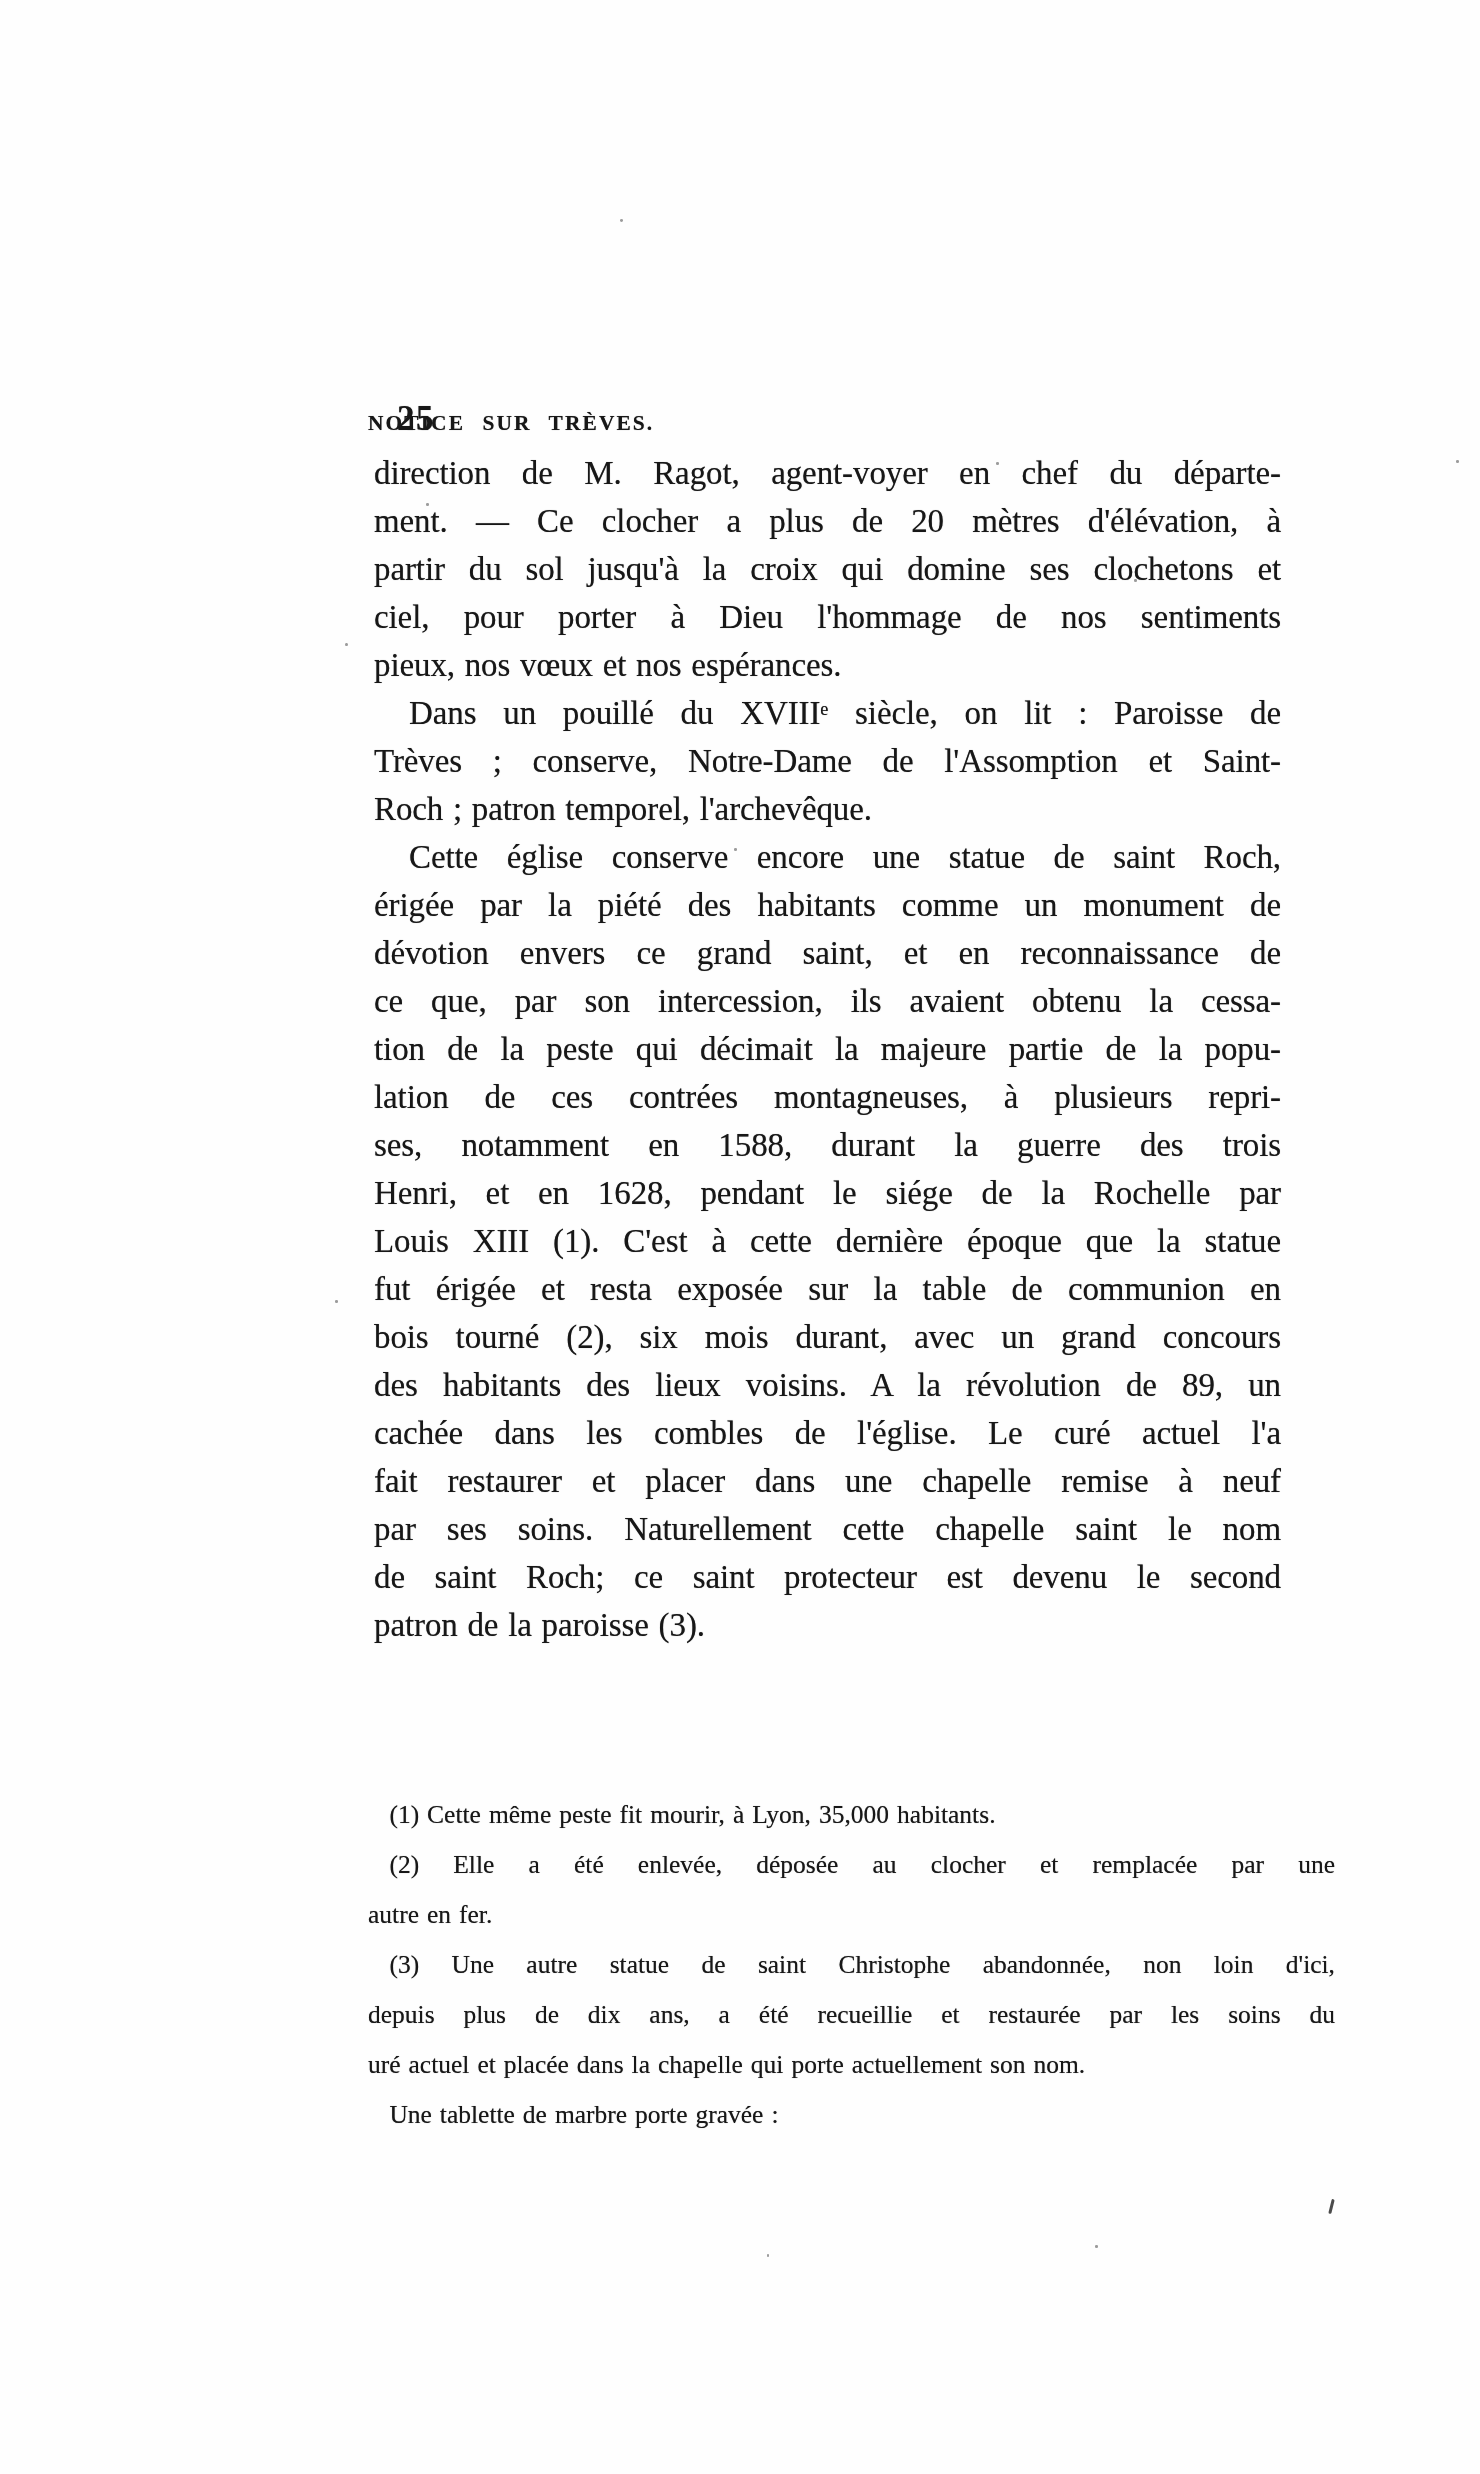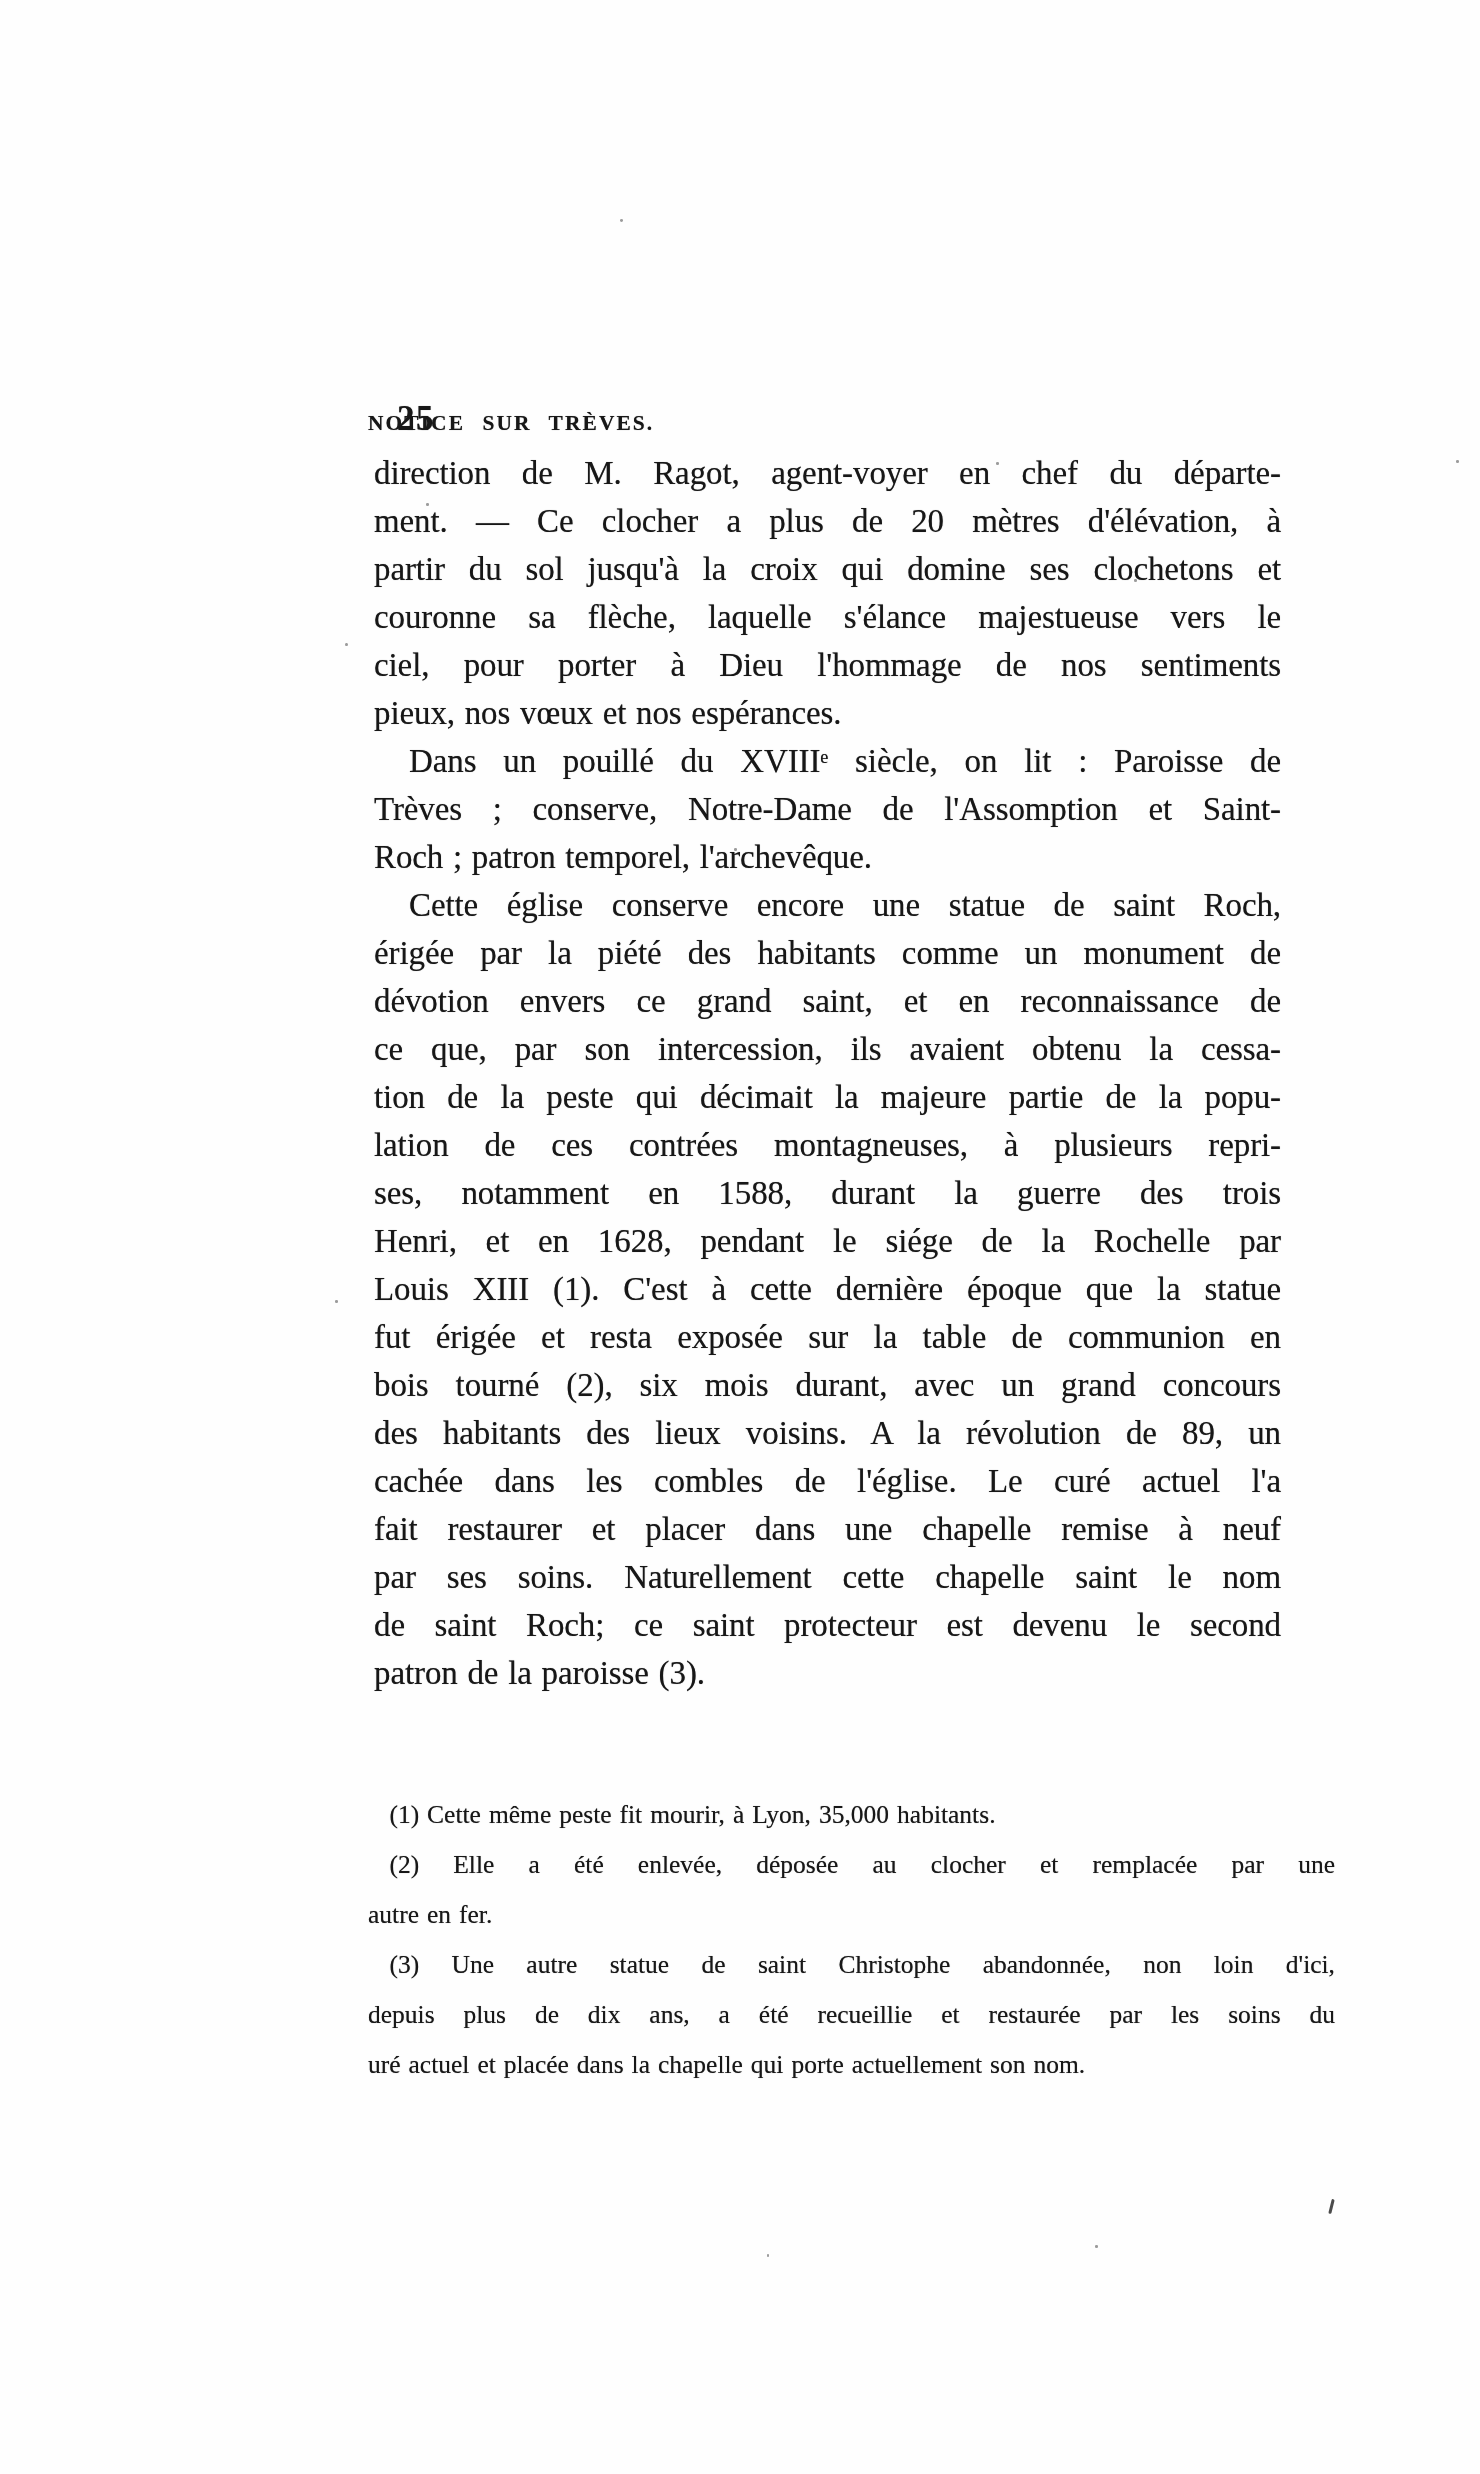--- a/index.html
+++ b/index.html
@@ -70,21 +70,20 @@
 <div class="page">
 
   <div class="pagenum ink">25</div>
 
   <div class="running-title ink">NOTICE SUR TRÈVES.</div>
 
   <div class="body-text ink" id="body-text">
       <div class="line">direction de M. Ragot, agent-voyer en chef du départe-</div>
       <div class="line">ment. — Ce clocher a plus de 20 mètres d'élévation, à</div>
       <div class="line">partir du sol jusqu'à la croix qui domine ses clochetons et</div>
-      <div class="line">couronne sa flèche, laquelle s'élance majestueuse vers le</div>
       <div class="line">ciel, pour porter à Dieu l'hommage de nos sentiments</div>
       <div class="line last">pieux, nos vœux et nos espérances.</div>
       <div class="line indent"><span>Dans un pouillé du XVIII</span><sup>e</sup><span> siècle, on lit : Paroisse de</span></div>
       <div class="line">Trèves ; conserve, Notre-Dame de l'Assomption et Saint-</div>
       <div class="line last">Roch ; patron temporel, l'archevêque.</div>
       <div class="line indent">Cette église conserve encore une statue de saint Roch,</div>
       <div class="line">érigée par la piété des habitants comme un monument de</div>
       <div class="line">dévotion envers ce grand saint, et en reconnaissance de</div>
       <div class="line">ce que, par son intercession, ils avaient obtenu la cessa-</div>
       <div class="line">tion de la peste qui décimait la majeure partie de la popu-</div>
@@ -102,20 +101,21 @@
       <div class="line last">patron de la paroisse (3).</div>
     </div>
 
   <div class="footnotes ink" id="footnotes">
       <div class="line indent last">(1) Cette même peste fit mourir, à Lyon, 35,000 habitants.</div>
       <div class="line indent">(2) Elle a été enlevée, déposée au clocher et remplacée par une</div>
       <div class="line last">autre en fer.</div>
       <div class="line indent">(3) Une autre statue de saint Christophe abandonnée, non loin d'ici,</div>
       <div class="line">depuis plus de dix ans, a été recueillie et restaurée par les soins du</div>
       <div class="line last">uré actuel et placée dans la chapelle qui porte actuellement son nom.</div>
+      <div class="line indent last">Une tablette de marbre porte gravée :</div>
     </div>
 
   <div class="stray-stroke"></div>
   <div class="speck" style="left:620px;top:219px;width:3.3px;height:2.5px;"></div>
   <div class="speck" style="left:996px;top:462px;width:2.5px;height:2.5px;"></div>
   <div class="speck" style="left:1456px;top:460px;width:2.5px;height:2.5px;"></div>
   <div class="speck" style="left:426px;top:503px;width:2.5px;height:2.5px;"></div>
   <div class="speck" style="left:1134px;top:579px;width:2.5px;height:2.5px;"></div>
   <div class="speck" style="left:345px;top:643px;width:2.5px;height:3.3px;"></div>
   <div class="speck" style="left:734px;top:848px;width:2.5px;height:2.5px;"></div>

